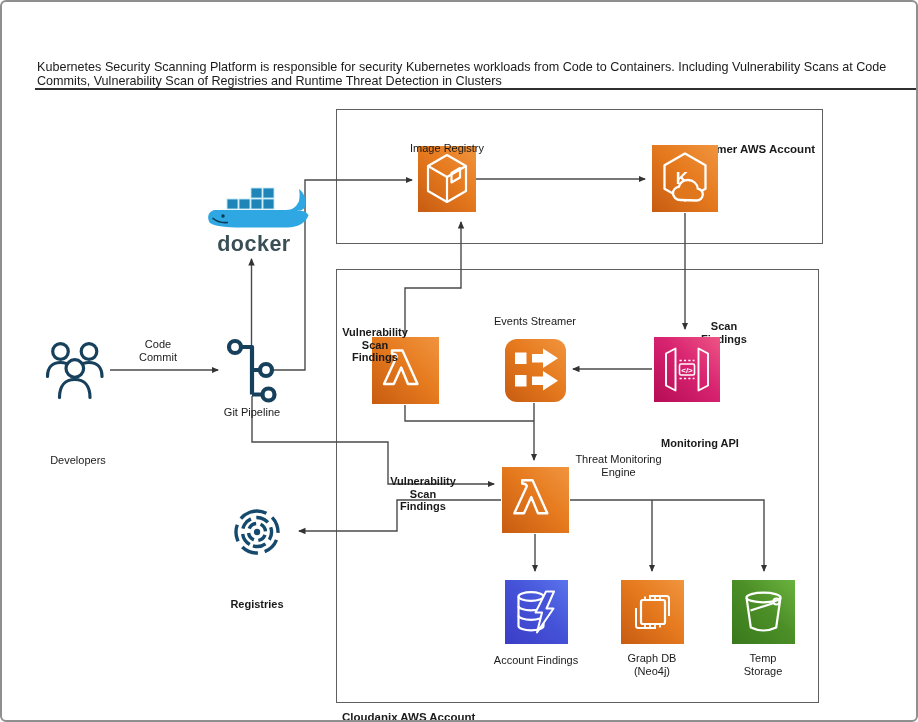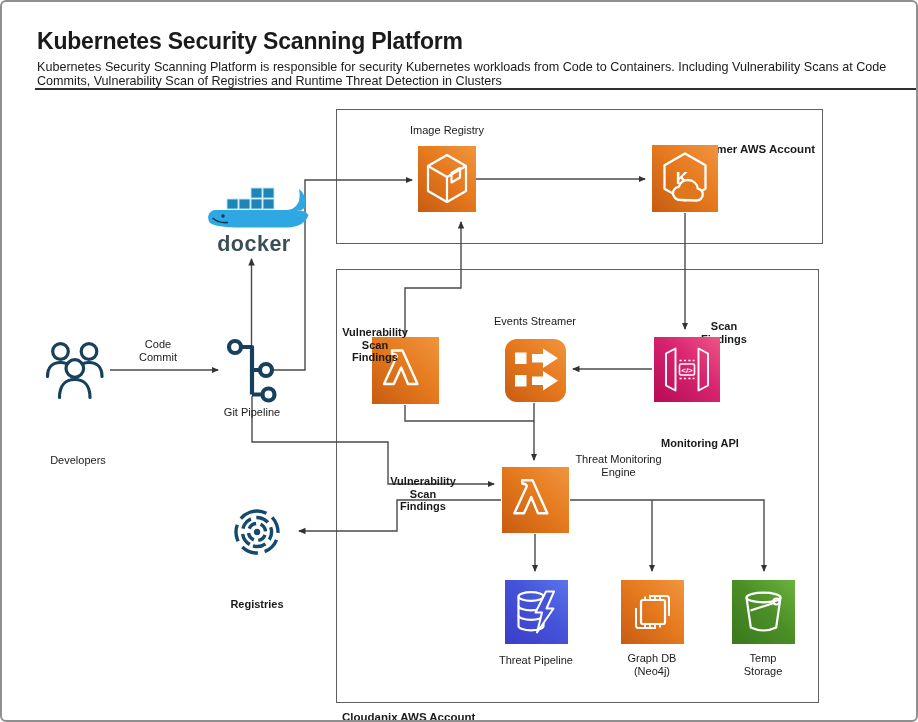--- a/index.html
+++ b/index.html
@@ -23,21 +23,20 @@
   .grad-blue   { background:linear-gradient(45deg,#3b3dc6 0%,#4553d8 55%,#5a74ec 100%); }
   .grad-green  { background:linear-gradient(45deg,#39781c 0%,#4c8f27 55%,#6ab33e 100%); }
   .rounded { border-radius:12px; }
   svg text { font-family:"Liberation Sans", sans-serif; }
 </style>
 </head>
 <body>
 
 <div id="canvas">
 
-  <div id="title" class="abs">Kubernetes Security Scanning Platform</div>
   <div id="subtitle" class="abs">Kubernetes Security Scanning Platform is responsible for security Kubernetes workloads from Code to Containers. Including Vulnerability Scans at Code Commits, Vulnerability Scan of Registries and Runtime Threat Detection in Clusters</div>
   <div id="rule" class="abs"></div>
 
   <div class="abs box" style="left:334px;top:107px;width:485px;height:133px;"></div>
   <div class="abs lbl bold" style="left:650px;top:111px;width:163px;text-align:right;font-size:11.5px;">Customer AWS Account</div>
 
   <div class="abs box" style="left:334px;top:267px;width:481px;height:432px;"></div>
   <div class="abs lbl bold" style="left:340px;top:679px;width:200px;text-align:left;font-size:11.5px;">Cloudanix AWS Account</div>
 
   <svg id="connectors" class="abs" width="918" height="722" viewBox="0 0 918 722">
@@ -105,21 +104,21 @@
 
   <div class="abs icon grad-orange" style="left:416px;top:144px;width:58px;height:66px;">
     <svg width="58" height="66" viewBox="0 0 58 66">
       <g fill="none" stroke="#fff" stroke-width="2.2" stroke-linejoin="round">
         <path d="M29 9 L48 20 V45 L29 56 L10 45 V20 Z"></path>
         <path d="M10 20 L29 31 L48 20 M29 31 V56"></path>
         <path d="M33.5 36.5 L42 31.5 V22 L33.5 27 Z"></path>
       </g>
     </svg>
   </div>
-  <div class="abs lbl" style="left:385px;top:122px;width:120px;">Image Registry</div>
+  <div class="abs lbl" style="left:385px;top:140px;width:120px;">Image Registry</div>
 
   <div class="abs icon grad-orange" style="left:650px;top:143px;width:66px;height:67px;">
     <svg width="66" height="67" viewBox="0 0 66 67">
       <path d="M33 8.5 L53.5 20.3 V43.7 L33 55.5 L12.5 43.7 V20.3 Z" fill="none" stroke="#fff" stroke-width="2.3" stroke-linejoin="round"></path>
       <text x="30" y="39" text-anchor="middle" font-size="17" font-weight="bold" fill="#fff">K</text>
       <path d="M28.5 55 c-4.2 0 -7.5 -3 -7.5 -6.8 c0 -3.2 2.5 -5.9 5.8 -6.4 c1.2 -4 4.8 -6.8 9.2 -6.8 c5.2 0 9.4 3.8 9.8 8.7 c2.9 0.7 5 3.1 5 5.9 c0 3.3 -2.9 5.9 -6.4 5.9 Z" fill="#e0771c" stroke="#fff" stroke-width="2.3"></path>
     </svg>
   </div>
 
   <div class="abs icon grad-orange" style="left:370px;top:335px;width:67px;height:67px;">
@@ -184,21 +183,21 @@
   <div class="abs icon grad-blue" style="left:503px;top:578px;width:63px;height:64px;">
     <svg width="63" height="64" viewBox="0 0 63 64">
       <g fill="none" stroke="#fff" stroke-width="2.2">
         <ellipse cx="26" cy="16.5" rx="12.5" ry="4.3"></ellipse>
         <path d="M13.5 16.5 V46 M38.5 16.5 V46"></path>
         <path d="M13.5 26 a12.5 4.3 0 0 0 25 0 M13.5 35.5 a12.5 4.3 0 0 0 25 0 M13.5 46 a12.5 4.3 0 0 0 25 0"></path>
       </g>
       <polygon points="41,11.5 30.5,32.5 37,32.5 32,52.5 48.5,28.5 41.5,28.5 49,11.5" fill="#4553d8" stroke="#fff" stroke-width="2" stroke-linejoin="round"></polygon>
     </svg>
   </div>
-  <div class="abs lbl" style="left:482px;top:652px;width:104px;">Threat Pipeline</div>
+  <div class="abs lbl" style="left:482px;top:652px;width:104px;">Account Findings</div>
 
   <div class="abs icon grad-orange" style="left:619px;top:578px;width:63px;height:64px;">
     <svg width="63" height="64" viewBox="0 0 63 64">
       <g fill="none" stroke="#fff" stroke-width="2">
         <path d="M28 16 H45.5 a2.5 2.5 0 0 1 2.5 2.5 V36"></path>
         <path d="M35 48 H17.5 a2.5 2.5 0 0 1 -2.5 -2.5 V28"></path>
         <rect x="20" y="20" width="24" height="24" rx="2" stroke-width="2.2"></rect>
         <path d="M24 16.5 V20 M29 16.5 V20 M34 16.5 V20 M39 16.5 V20" stroke-width="1.8"></path>
         <path d="M24 44 V47.5 M29 44 V47.5 M34 44 V47.5 M39 44 V47.5" stroke-width="1.8"></path>
       </g>

